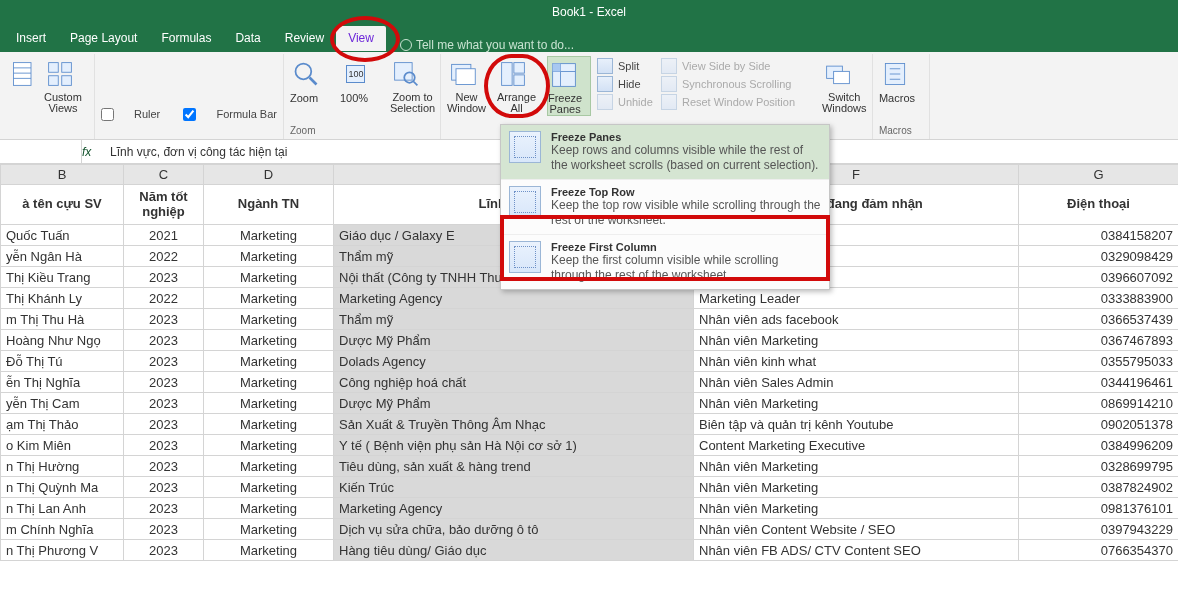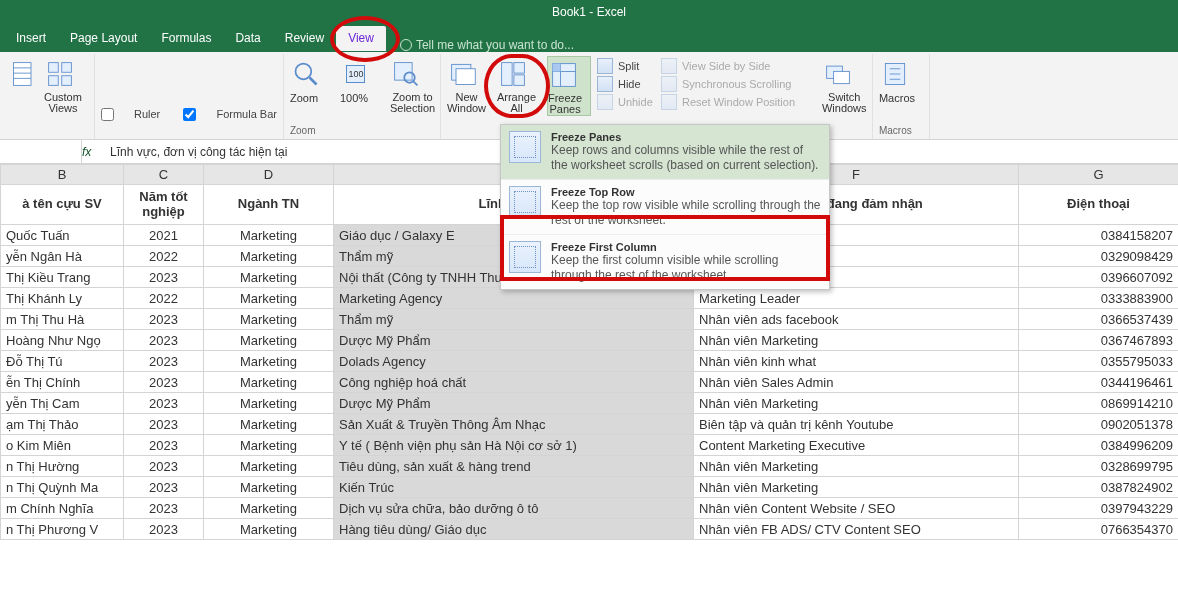--- a/index.html
+++ b/index.html
@@ -357,21 +357,21 @@
         </tr>
         <tr class="data">
           <td>Đỗ Thị Tú</td>
           <td class=" cc">2023</td>
           <td class=" cc">Marketing</td>
           <td class=" sel">Dolads Agency</td>
           <td>Nhân viên kinh what</td>
           <td class=" cr">0355795033</td>
         </tr>
         <tr class="data">
-          <td>ễn Thị Chính</td>
+          <td>ễn Thị Nghĩa</td>
           <td class=" cc">2023</td>
           <td class=" cc">Marketing</td>
           <td class=" sel">Công nghiệp hoá chất</td>
           <td>Nhân viên Sales Admin</td>
           <td class=" cr">0344196461</td>
         </tr>
         <tr class="data">
           <td>yễn Thị Cam</td>
           <td class=" cc">2023</td>
           <td class=" cc">Marketing</td>
@@ -405,20 +405,28 @@
         </tr>
         <tr class="data">
           <td>n Thị Quỳnh Ma</td>
           <td class=" cc">2023</td>
           <td class=" cc">Marketing</td>
           <td class=" sel">Kiến Trúc</td>
           <td>Nhân viên Marketing</td>
           <td class=" cr">0387824902</td>
         </tr>
         <tr class="data">
+          <td>n Thị Lan Anh</td>
+          <td class=" cc">2023</td>
+          <td class=" cc">Marketing</td>
+          <td class=" sel">Marketing Agency</td>
+          <td>Nhân viên Marketing</td>
+          <td class=" cr">0981376101</td>
+        </tr>
+        <tr class="data">
           <td>m Chính Nghĩa</td>
           <td class=" cc">2023</td>
           <td class=" cc">Marketing</td>
           <td class=" sel">Dịch vụ sửa chữa, bảo dưỡng ô tô</td>
           <td>Nhân viên Content Website / SEO</td>
           <td class=" cr">0397943229</td>
         </tr>
         <tr class="data">
           <td>n Thị Phương V</td>
           <td class=" cc">2023</td>

